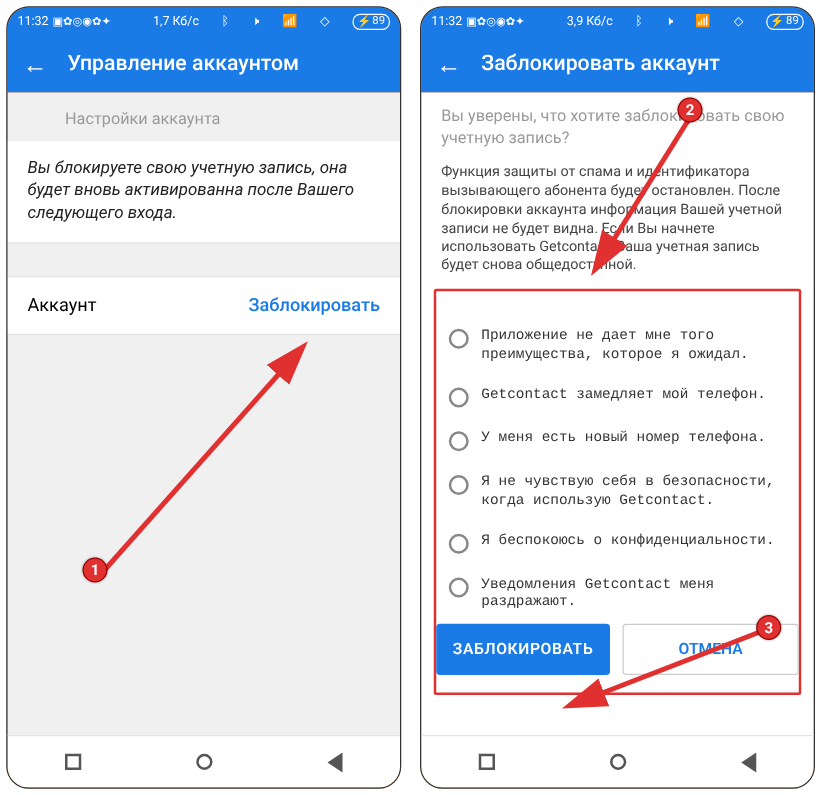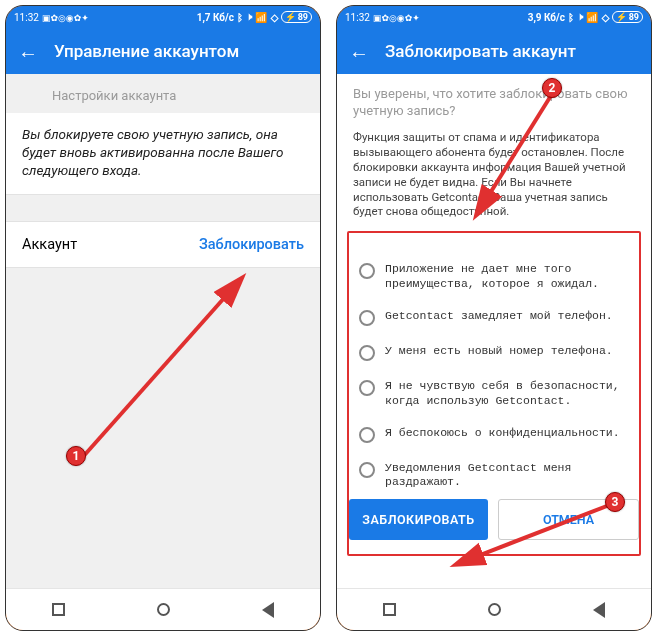--- a/index.html
+++ b/index.html
@@ -27,21 +27,21 @@
     height: 22px;
     background: #1a7ae6;
     color: #fff;
     display: flex;
     align-items: center;
     padding: 0 8px;
     font-size: 10px;
     justify-content: space-between;
   }
   .status-left { display:flex; gap:3px; align-items:center;}
-  .status-right { display:flex; gap:3px; align-items:center;font-weight:bold;}
+  .status-right { display:flex; gap:18px; align-items:center;}
   .status-icons span { font-size:9px; }
   .batt {
     border:1px solid #fff; border-radius:6px; padding:0 3px; font-size:9px;
     display:inline-flex; align-items:center; gap:1px;
   }
   .appbar {
     height: 46px;
     background: #1a7ae6;
     color: #fff;
     display: flex;

